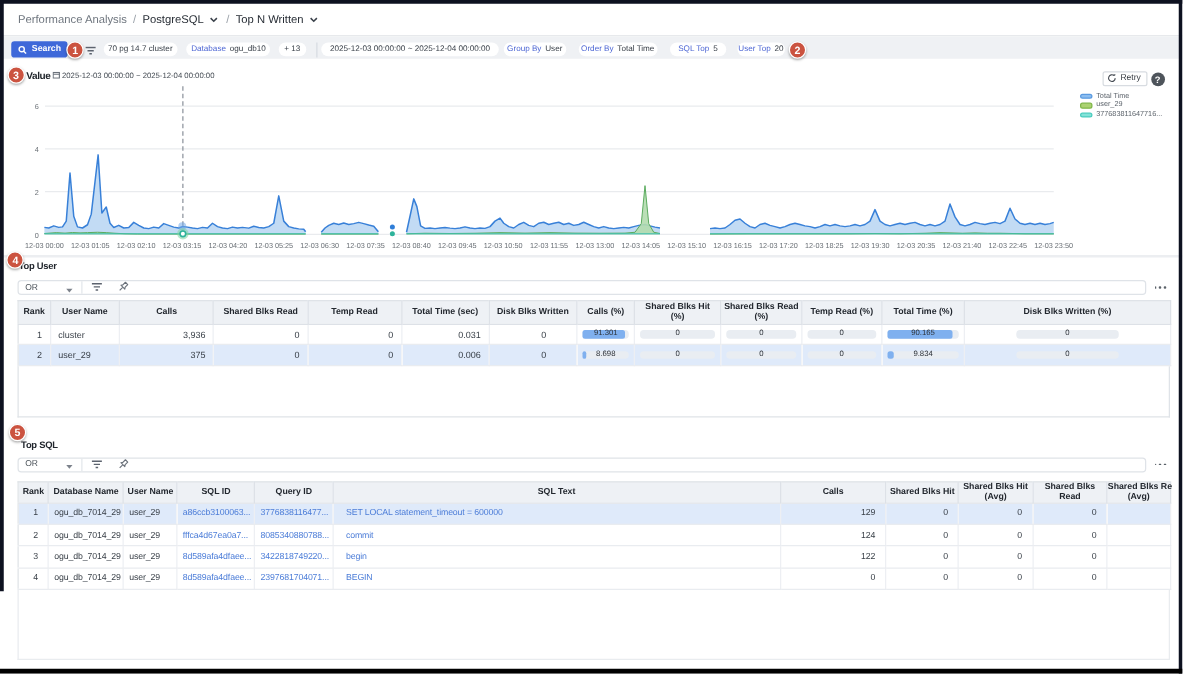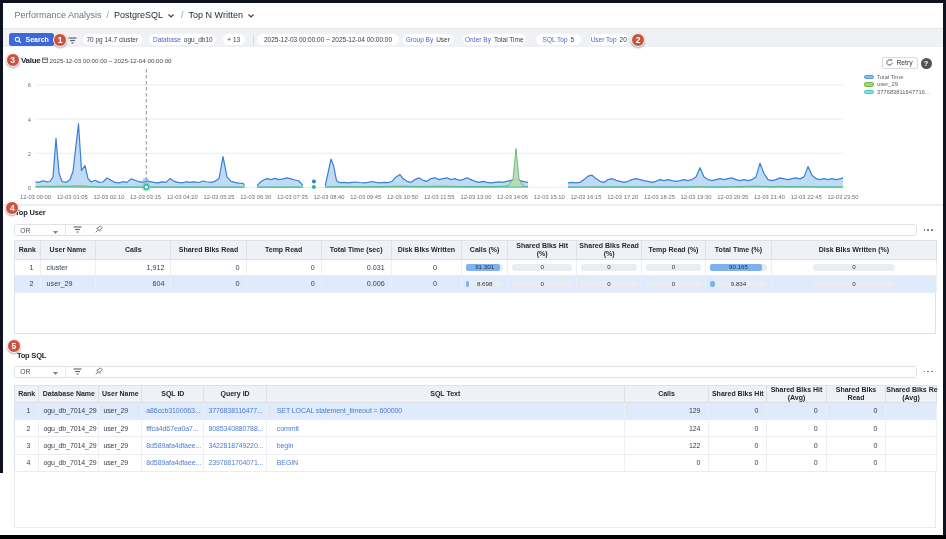--- a/index.html
+++ b/index.html
@@ -220,21 +220,21 @@
         <th>Calls (%)</th>
         <th>Shared Blks Hit<br>(%)</th>
         <th>Shared Blks Read<br>(%)</th>
         <th>Temp Read (%)</th>
         <th>Total Time (%)</th>
         <th>Disk Blks Written (%)</th>
       </tr>
       <tr style="height:16.5px;">
         <td class="r">1</td>
         <td>cluster</td>
-        <td class="r">1,912</td>
+        <td class="r">3,936</td>
         <td class="r">0</td>
         <td class="r">0</td>
         <td class="r">0.031</td>
         <td class="r">0</td>
         <td style="padding:0 4px;">
           <div class="track">
             <span class="fill" style="width:91.3%;"></span>
             <span class="v">91.301</span>
           </div>
         </td>
@@ -261,21 +261,21 @@
         </td>
         <td style="padding:0 4px;">
           <div class="track">
             <span class="v">0</span>
           </div>
         </td>
       </tr>
       <tr style="height:16.5px;" class="hl">
         <td class="r">2</td>
         <td>user_29</td>
-        <td class="r">604</td>
+        <td class="r">375</td>
         <td class="r">0</td>
         <td class="r">0</td>
         <td class="r">0.006</td>
         <td class="r">0</td>
         <td style="padding:0 4px;">
           <div class="track">
             <span class="fill" style="width:8.7%;"></span>
             <span class="v">8.698</span>
           </div>
         </td>

